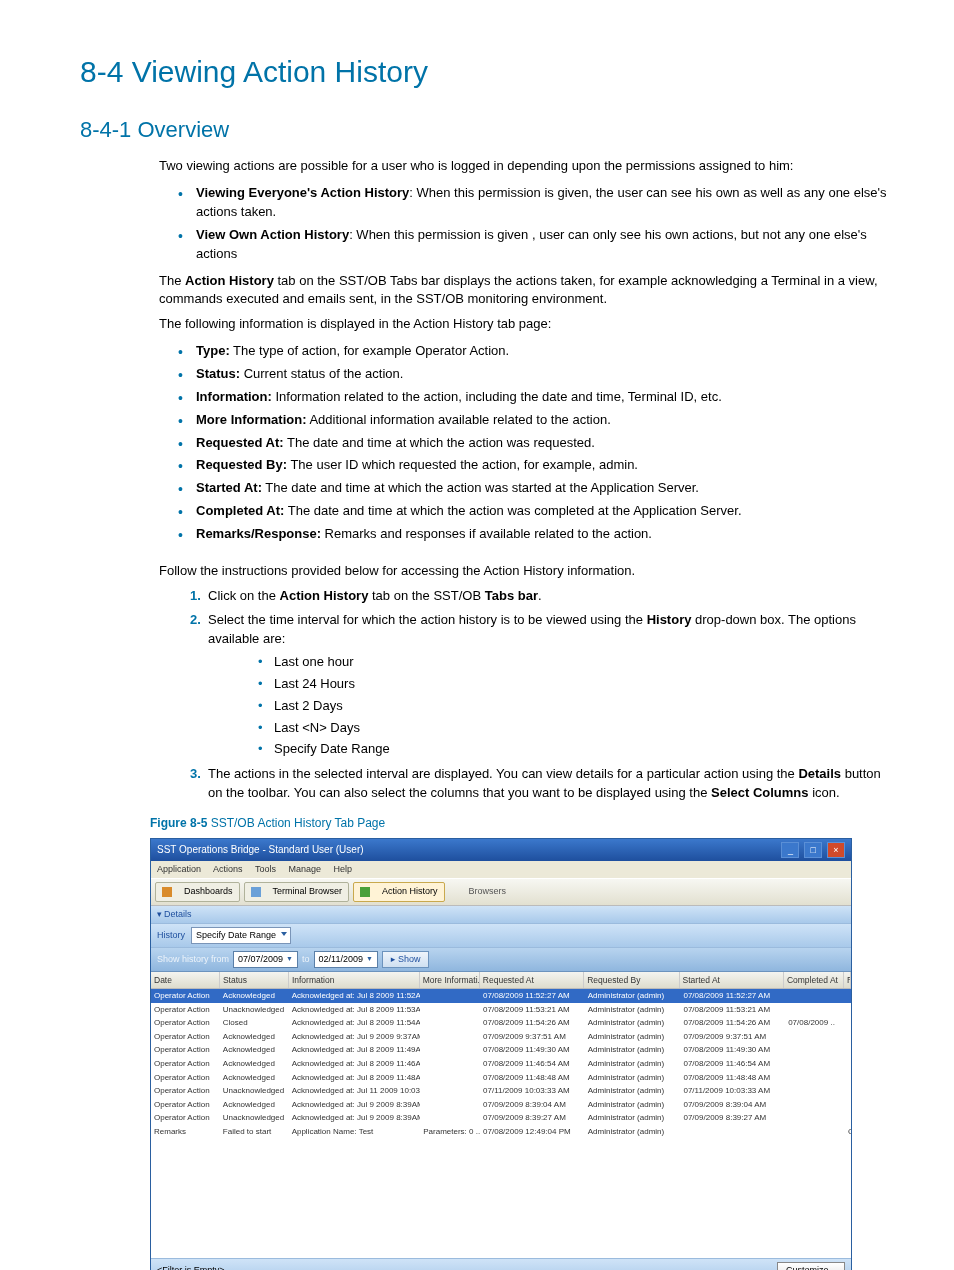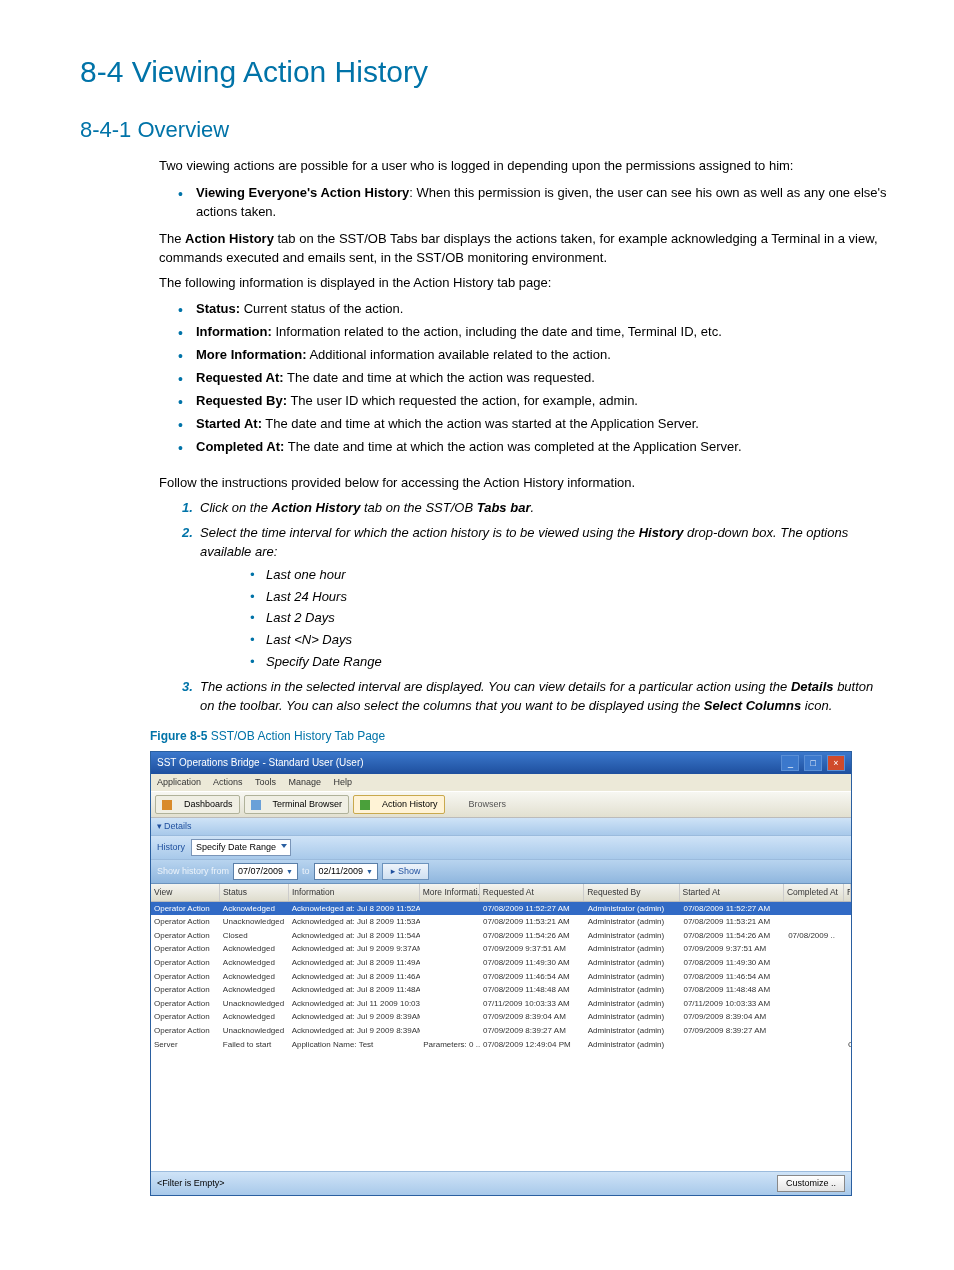--- a/index.html
+++ b/index.html
@@ -26,21 +26,21 @@
   .content {
     margin-left: 70px;
   }
   p { margin: 6px 9px; }
   ul.dotlist { list-style: none; padding-left: 28px; margin: 8px 0; }
   ul.dotlist > li { position: relative; padding-left: 18px; margin: 4px 0; }
   ul.dotlist > li::before {
     content: "•"; color: #0073a8; position: absolute; left: 0; top: 0; font-size: 14px;
   }
   ol.numlist { list-style: none; padding-left: 28px; margin: 6px 0; counter-reset: item; }
-  ol.numlist > li { position: relative; padding-left: 18px; margin: 6px 4px; counter-increment: item; font-style: italic; }
+  ol.numlist > li { position: relative; padding-left: 18px; margin: 6px 12px; counter-increment: item; }
   ol.numlist > li::before {
     content: counter(item) "."; color: #0073a8; font-weight: bold;
     position: absolute; left: 0; top: 0;
   }
   ul.sublist { list-style: none; padding-left: 50px; margin: 4px 0; }
   ul.sublist > li { position: relative; padding-left: 16px; margin: 3px 0; }
   ul.sublist > li::before {
     content: "•"; color: #0073a8; position: absolute; left: 0; top: 0;
   }
   .figcap { color: #0073a8; font-size: 12px; margin-top: 12px; }
@@ -125,31 +125,34 @@
 </head>
 <body>
 
 <h1>8-4 Viewing Action History</h1>
 <h2>8-4-1 Overview</h2>
 
 <div class="content">
   <p>Two viewing actions are possible for a user who is logged in depending upon the permissions assigned to him:</p>
   <ul class="dotlist">
     <li><b>Viewing Everyone's Action History</b><span>: When this permission is given, the user can see his own as well as any one else's actions taken.</span></li>
+    <li><b>View Own Action History</b><span>: When this permission is given , user can only see his own actions, but not any one else's actions</span></li>
   </ul>
   <p><span>The </span><b>Action History</b><span> tab on the SST/OB Tabs bar displays the actions taken, for example acknowledging a Terminal in a view, commands executed and emails sent, in the SST/OB monitoring environment.</span></p>
   <p>The following information is displayed in the Action History tab page:</p>
   <ul class="dotlist" id="fields-list">
+      <li><b>Type:</b><span> The type of action, for example Operator Action.</span></li>
       <li><b>Status:</b><span> Current status of the action.</span></li>
       <li><b>Information:</b><span> Information related to the action, including the date and time, Terminal ID, etc.</span></li>
       <li><b>More Information:</b><span> Additional information available related to the action.</span></li>
       <li><b>Requested At:</b><span> The date and time at which the action was requested.</span></li>
       <li><b>Requested By:</b><span> The user ID which requested the action, for example, admin.</span></li>
       <li><b>Started At:</b><span> The date and time at which the action was started at the Application Server.</span></li>
       <li><b>Completed At:</b><span> The date and time at which the action was completed at the Application Server.</span></li>
+      <li><b>Remarks/Response:</b><span> Remarks and responses if available related to the action.</span></li>
     </ul>
   <p style="margin-top:18px">Follow the instructions provided below for accessing the Action History information.</p>
   <ol class="numlist">
     <li><span>Click on the </span><b>Action History</b><span> tab on the SST/OB </span><b>Tabs bar</b><span>.</span></li>
     <li>
       <span>Select the time interval for which the action history is to be viewed using the </span><b>History</b><span> drop-down box.  The options available are:</span>
       <ul class="sublist" id="opts-list">
           <li>Last one hour</li>
           <li>Last 24 Hours</li>
           <li>Last 2 Days</li>
@@ -200,21 +203,21 @@
     </div>
     <div class="showbar">
       <span class="lbl">Show history from</span>
       <span class="datein">07/07/2009</span>
       <span class="lbl">to</span>
       <span class="datein">02/11/2009</span>
       <span class="sbtn">▸ <span>Show</span></span>
     </div>
     <div class="grid">
       <div class="ghead">
-        <div class="c-type">View</div>
+        <div class="c-type">Date</div>
         <div class="c-stat">Status</div>
         <div class="c-info">Information</div>
         <div class="c-more">More Informati..</div>
         <div class="c-req">Requested At</div>
         <div class="c-by">Requested By</div>
         <div class="c-start">Started At</div>
         <div class="c-comp">Completed At</div>
         <div class="c-rem">Remarks/Respo</div>
       </div>
       <div id="grid-rows">
@@ -322,21 +325,21 @@
             <div class="c-stat">Unacknowledged</div>
             <div class="c-info">Acknowledged at: Jul 9 2009  8:39AM</div>
             <div class="c-more"></div>
             <div class="c-req">07/09/2009 8:39:27 AM</div>
             <div class="c-by">Administrator (admin)</div>
             <div class="c-start">07/09/2009 8:39:27 AM</div>
             <div class="c-comp"></div>
             <div class="c-rem"></div>
           </div>
           <div class="grow">
-            <div class="c-type">Server</div>
+            <div class="c-type">Remarks</div>
             <div class="c-stat">Failed to start</div>
             <div class="c-info">Application Name: Test</div>
             <div class="c-more">Parameters: 0 ..</div>
             <div class="c-req">07/08/2009 12:49:04 PM</div>
             <div class="c-by">Administrator (admin)</div>
             <div class="c-start"></div>
             <div class="c-comp"></div>
             <div class="c-rem">Create Process f</div>
           </div>
         </div>

